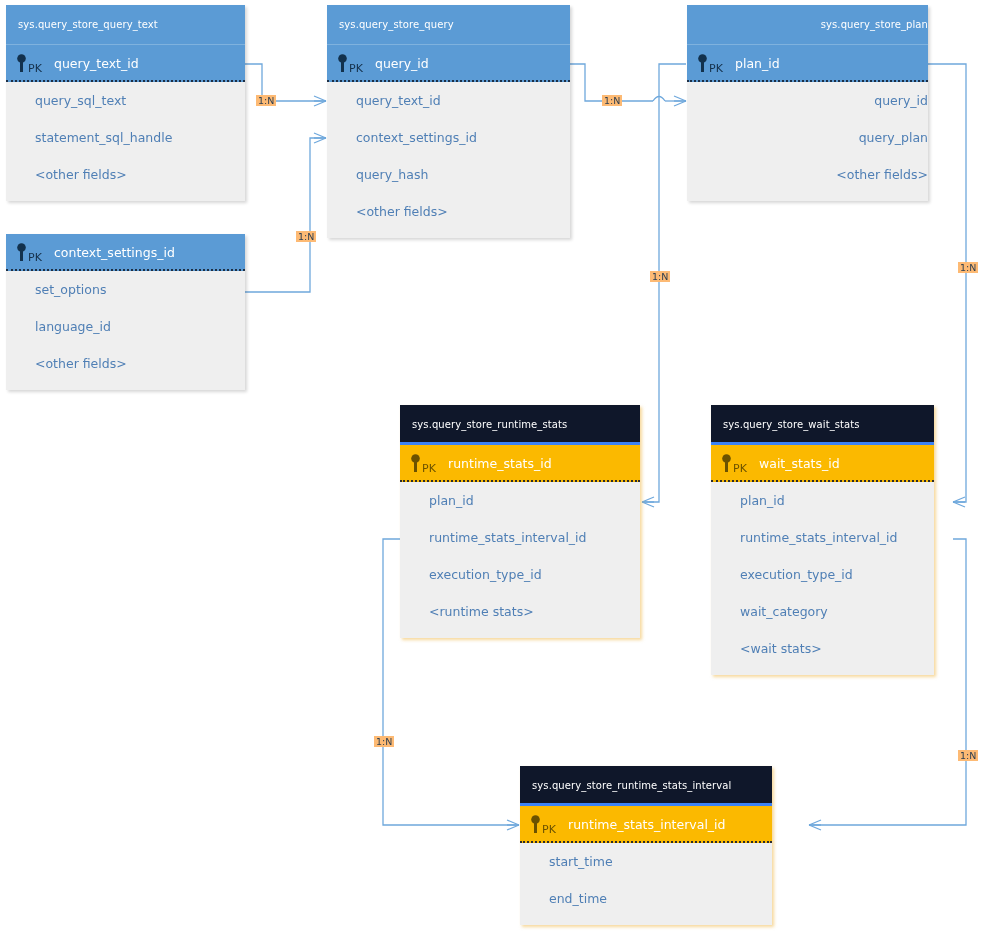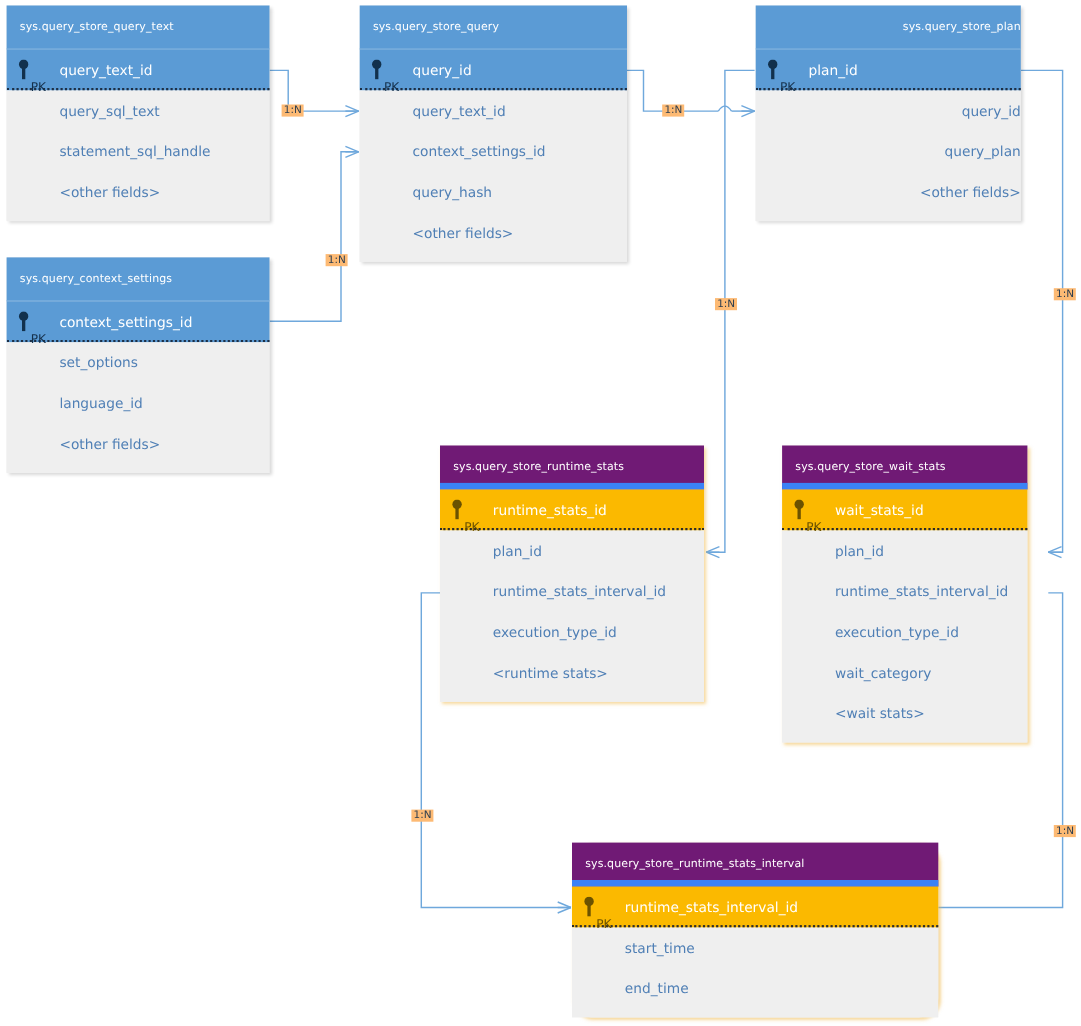--- a/index.html
+++ b/index.html
@@ -43,35 +43,35 @@
     box-sizing:border-box;
     position:relative;
     height:37px;
     line-height:37px;
     color:#ffffff;
     font-size:12.5px;
     white-space:nowrap;
   }
   .blue .ent-title{background:#5b9bd5;border-bottom:1px solid #7fb2de;}
   .blue .ent-pk{background:#5b9bd5;border-bottom:2px dotted #1d2f45;}
-  .orange .ent-title{background:#701a75;border-bottom:6px solid #3b82f6;}
+  .orange .ent-title{background:#0f172a;border-bottom:3px solid #3b82f6;}
   .orange .ent-pk{background:#fbb900;border-bottom:2px dotted #2b2b2b;}
   .orange{box-shadow:2px 2px 3px rgba(240,180,60,0.5);}
 
   .key-icon{
     position:absolute;
     left:11px;
     top:9px;
     width:9px;
     height:19px;
   }
   .pk-label{
     position:absolute;
     left:22px;
-    top:16px;
+    top:5px;
     font-size:11px;
     line-height:37px;
     color:#1f3449;
   }
   .blue .pk-label{color:#15304b;}
   .orange .pk-label{color:#6b5200;}
   .pk-name{
     position:absolute;
     left:48px;
     top:0;
@@ -81,21 +81,21 @@
   }
   .ent-fields{
     box-sizing:border-box;
     background:#efefef;
     padding:0 0 8px 0;
   }
   .field{
     box-sizing:border-box;
     height:37px;
     line-height:37px;
-    padding-left:48px;
+    padding-left:29px;
     color:#4f7fb5;
     font-size:12.5px;
     white-space:nowrap;
   }
   .wire-label{
     position:absolute;
     font-size:9.5px;
     color:#2f3f50;
     background:#fdba74;
     padding:0 2px;
@@ -180,21 +180,20 @@
       <span class="pk-name">query_text_id</span>
     </div>
     <div class="ent-fields">
       <div class="field">query_sql_text</div>
       <div class="field">statement_sql_handle</div>
       <div class="field">&lt;other fields&gt;</div>
     </div>
   </div>
 
   <div class="entity blue" style="left:6px;top:234px;width:239px;">
-    <div class="ent-title">sys.query_context_settings</div>
     <div class="ent-pk">
       <svg class="key-icon" viewBox="0 0 9 19">
         <circle cx="4.5" cy="4.5" r="4.3" fill="#12314d"></circle>
         <rect x="3" y="6" width="3" height="12" fill="#12314d"></rect>
       </svg>
       <span class="pk-label">PK</span>
       <span class="pk-name">context_settings_id</span>
     </div>
     <div class="ent-fields">
       <div class="field">set_options</div>
@@ -268,21 +267,21 @@
     </div>
     <div class="ent-fields">
       <div class="field">plan_id</div>
       <div class="field">runtime_stats_interval_id</div>
       <div class="field">execution_type_id</div>
       <div class="field">wait_category</div>
       <div class="field">&lt;wait stats&gt;</div>
     </div>
   </div>
 
-  <div class="entity orange" style="left:520px;top:766px;width:333px;border-radius:18px;">
+  <div class="entity orange" style="left:520px;top:766px;width:252px;">
     <div class="ent-title">sys.query_store_runtime_stats_interval</div>
     <div class="ent-pk">
       <svg class="key-icon" viewBox="0 0 9 19">
         <circle cx="4.5" cy="4.5" r="4.3" fill="#6b5200"></circle>
         <rect x="3" y="6" width="3" height="12" fill="#6b5200"></rect>
       </svg>
       <span class="pk-label">PK</span>
       <span class="pk-name">runtime_stats_interval_id</span>
     </div>
     <div class="ent-fields">

